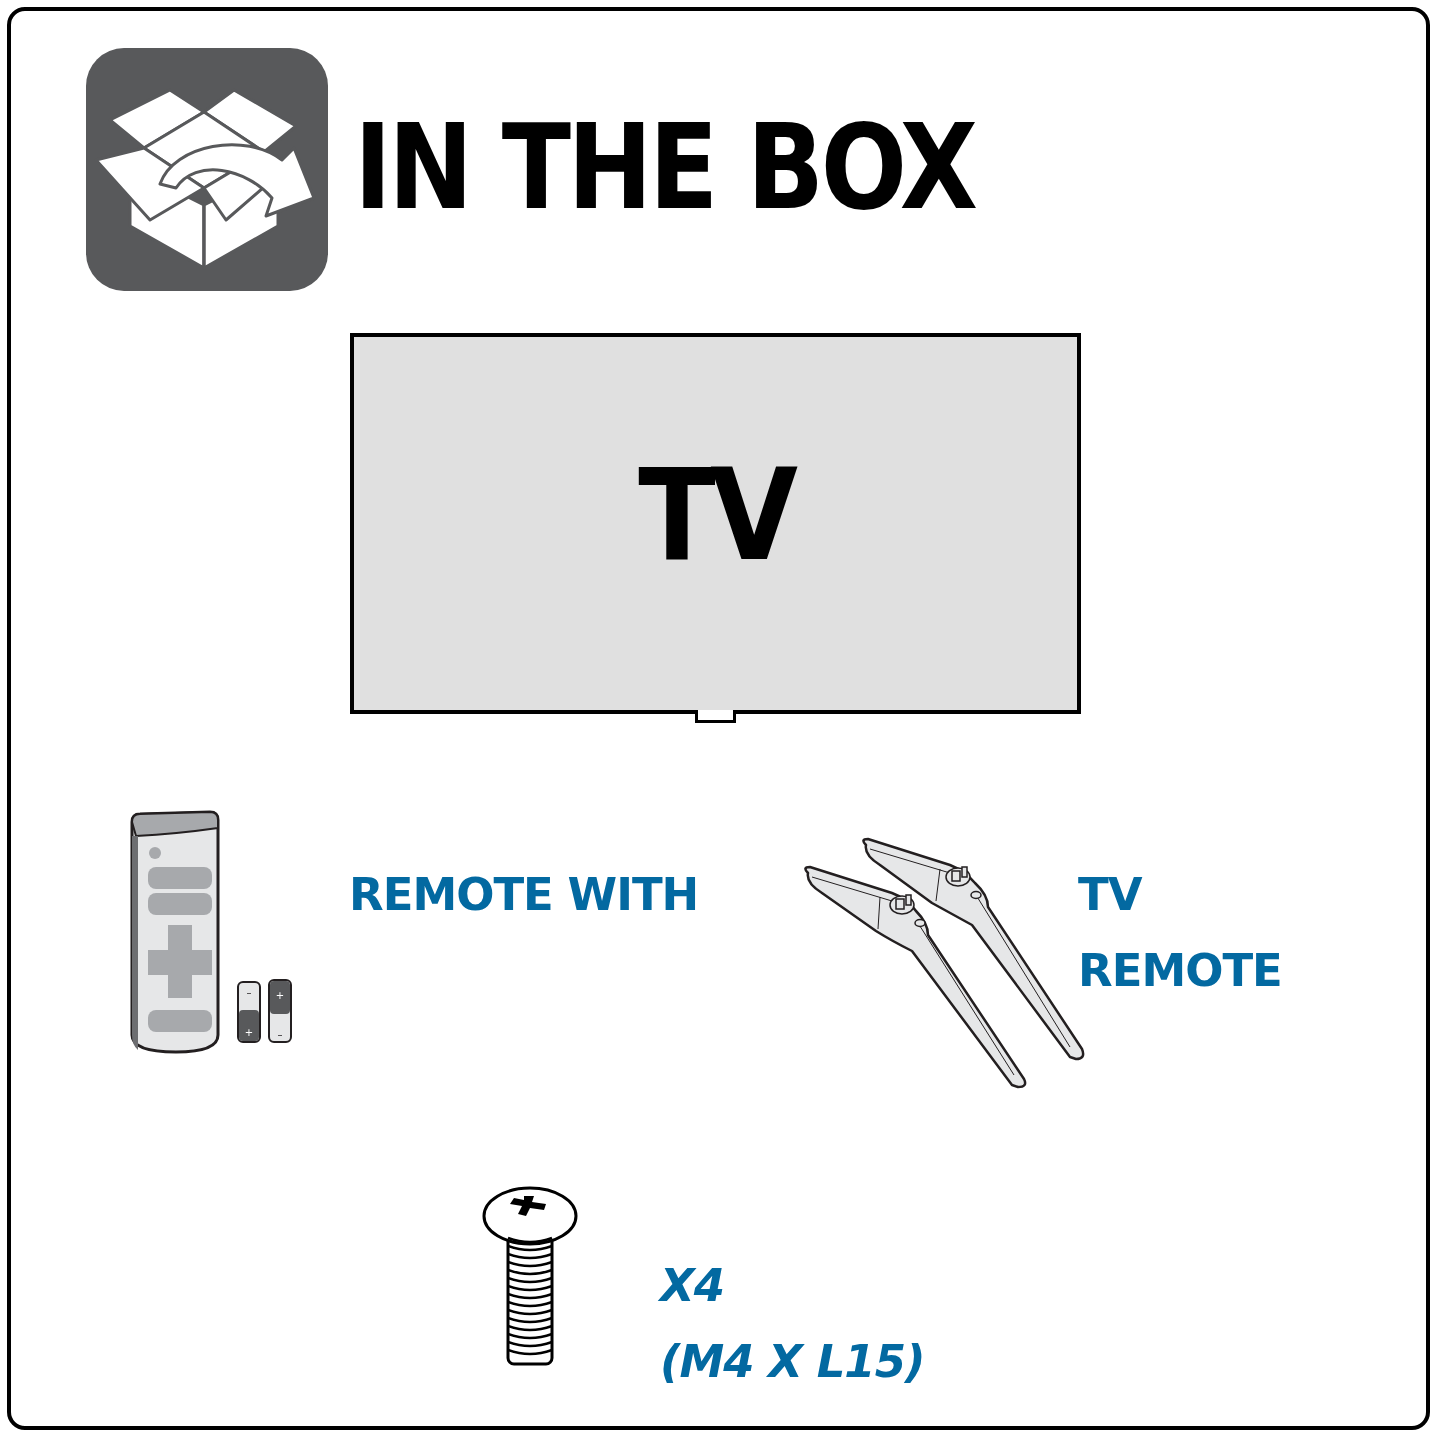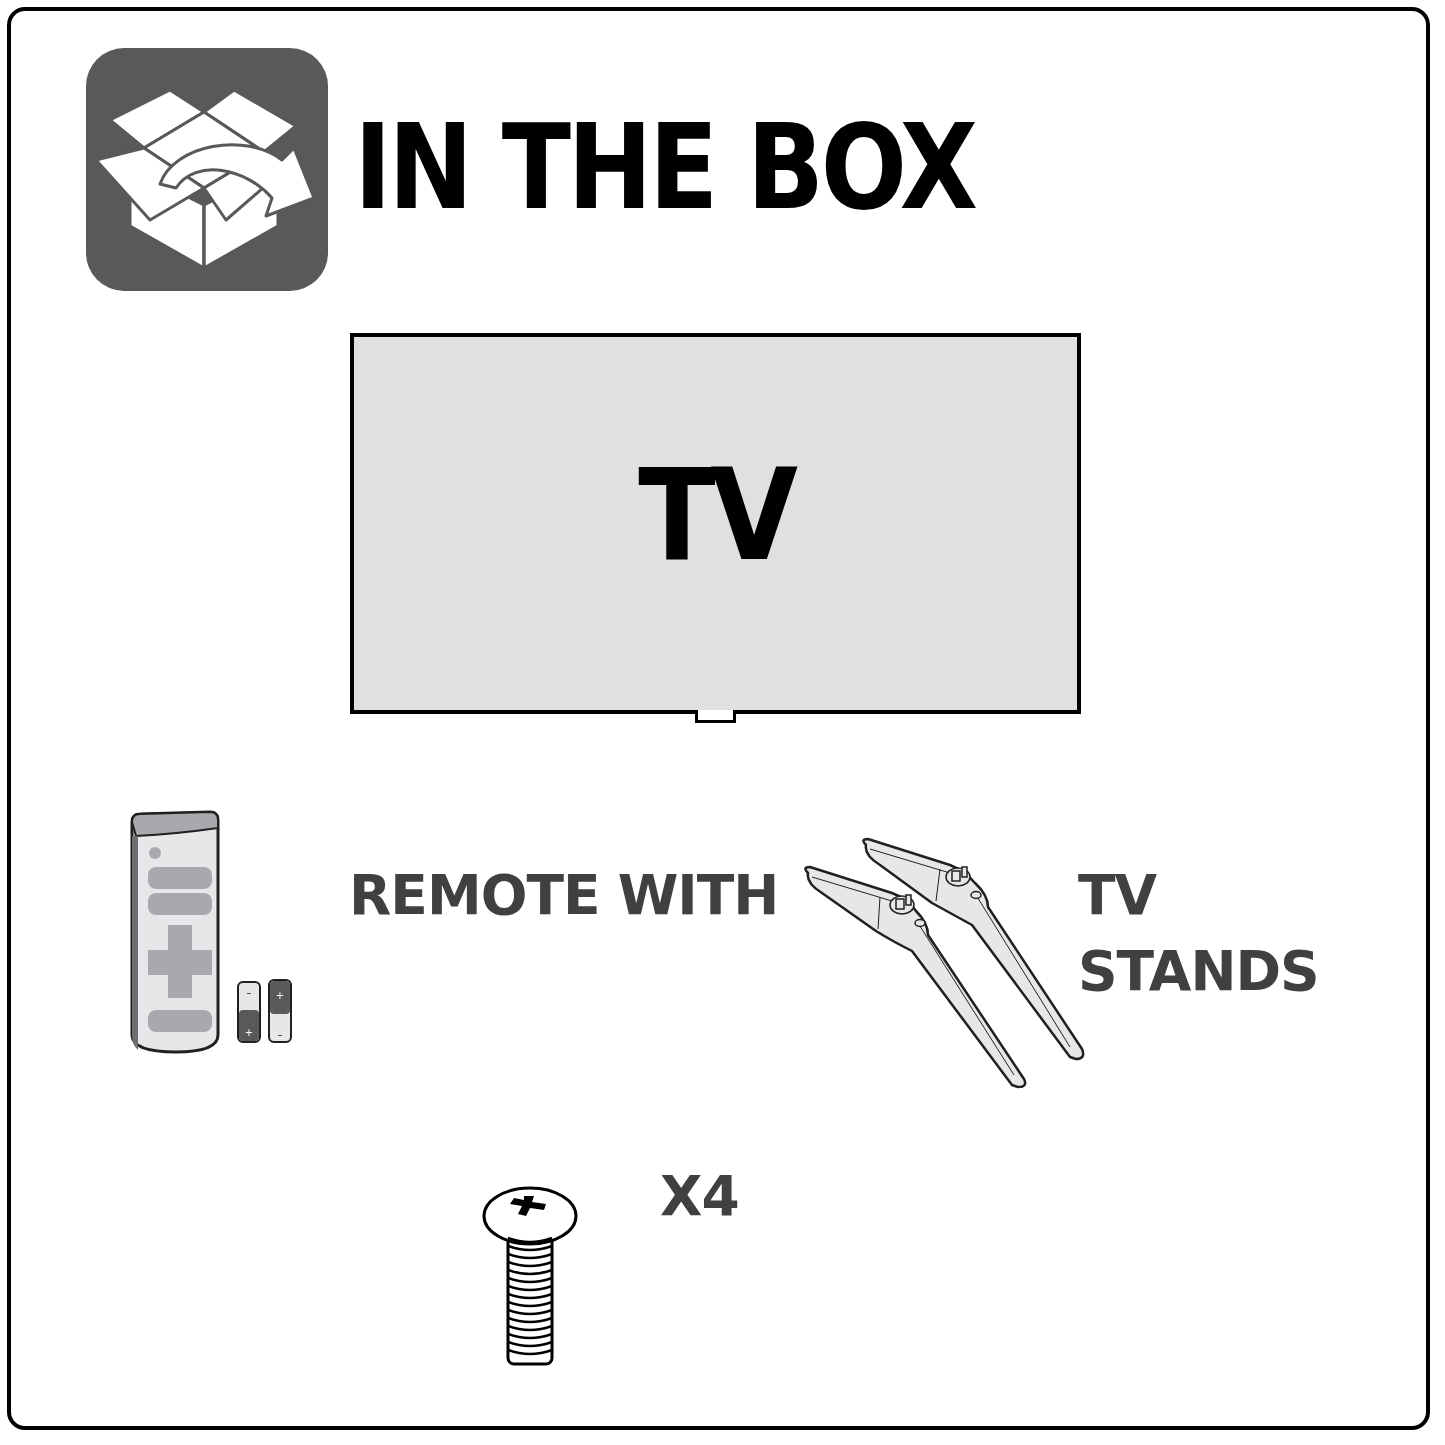--- a/index.html
+++ b/index.html
@@ -26,26 +26,26 @@
     .tv-label {
       position: absolute; left: 0; right: 0; top: 116px; text-align: center;
       font-weight: bold; font-size: 126px; line-height: 126px; color: #000;
       letter-spacing: -6px; transform: scaleX(0.9);
     }
     .tv-foot {
       left: 695px; top: 710px; width: 41px; height: 13px; box-sizing: border-box;
       border: 3px solid #000; border-top: none; background: #fff;
     }
     .item-label {
-      font-family: "DejaVu Sans", sans-serif; font-weight: bold; color: #404040;
-      font-size: 55px; line-height: 76px; letter-spacing: -1px; white-space: nowrap;
+      font-family: "DejaVu Sans", sans-serif; font-weight: bold; color: #0369a1;
+      font-size: 45px; line-height: 76px; letter-spacing: -1px; white-space: nowrap;
     }
     .remote-label { left: 349px; top: 857px; }
     .stands-label { left: 1078px; top: 857px; }
-    .screw-label  { left: 660px; top: 1158px; }
+    .screw-label  { left: 660px; top: 1248px; font-style: italic; }
     .item-label span { display: block; }
   </style>
 </head>
 <body>
 
 <div class="frame"></div>
 
 <div class="abs icon-box">
   <svg viewBox="0 0 242 243" xmlns="http://www.w3.org/2000/svg">
     <g fill="#ffffff" stroke="#58595b" stroke-width="3" stroke-linejoin="round">
@@ -133,21 +133,21 @@
       <ellipse cx="102" cy="70" rx="12" ry="9"></ellipse>
       <rect x="96" y="64" width="8" height="10"></rect>
       <rect x="106" y="60" width="5" height="10"></rect>
       <ellipse cx="120" cy="88" rx="5" ry="3.5"></ellipse>
     </g>
   </svg>
 </div>
 
 <div class="abs item-label stands-label">
   <span>TV</span>
-  <span>STANDS</span>
+  <span>REMOTE</span>
 </div>
 
 <div class="abs" style="left:480px; top:1186px; width:100px; height:182px;">
   <svg viewBox="0 0 100 182" width="100" height="182" xmlns="http://www.w3.org/2000/svg">
     <g fill="#ffffff" stroke="#000" stroke-width="3">
       <rect x="28" y="42" width="44" height="136" rx="6"></rect>
       <ellipse cx="50" cy="30" rx="46" ry="28"></ellipse>
     </g>
     <g stroke="#000" stroke-width="2.5" fill="none">
       <path d="M28,52 Q50,60 72,52"></path>
@@ -165,13 +165,14 @@
       <path d="M28,148 Q50,156 72,148"></path>
         <path d="M28,156 Q50,164 72,156"></path>
       <path d="M28,164 Q50,172 72,164"></path>
     </g>
     <path d="M44,10 L54,10 L52,16 L66,18 L64,24 L50,22 L46,30 L38,28 L42,20 L30,18 L34,12 L44,14 Z" fill="#000"></path>
   </svg>
 </div>
 
 <div class="abs item-label screw-label">
   <span>X4</span>
+  <span>(M4 X L15)</span>
 </div>
 
 </body></html>

